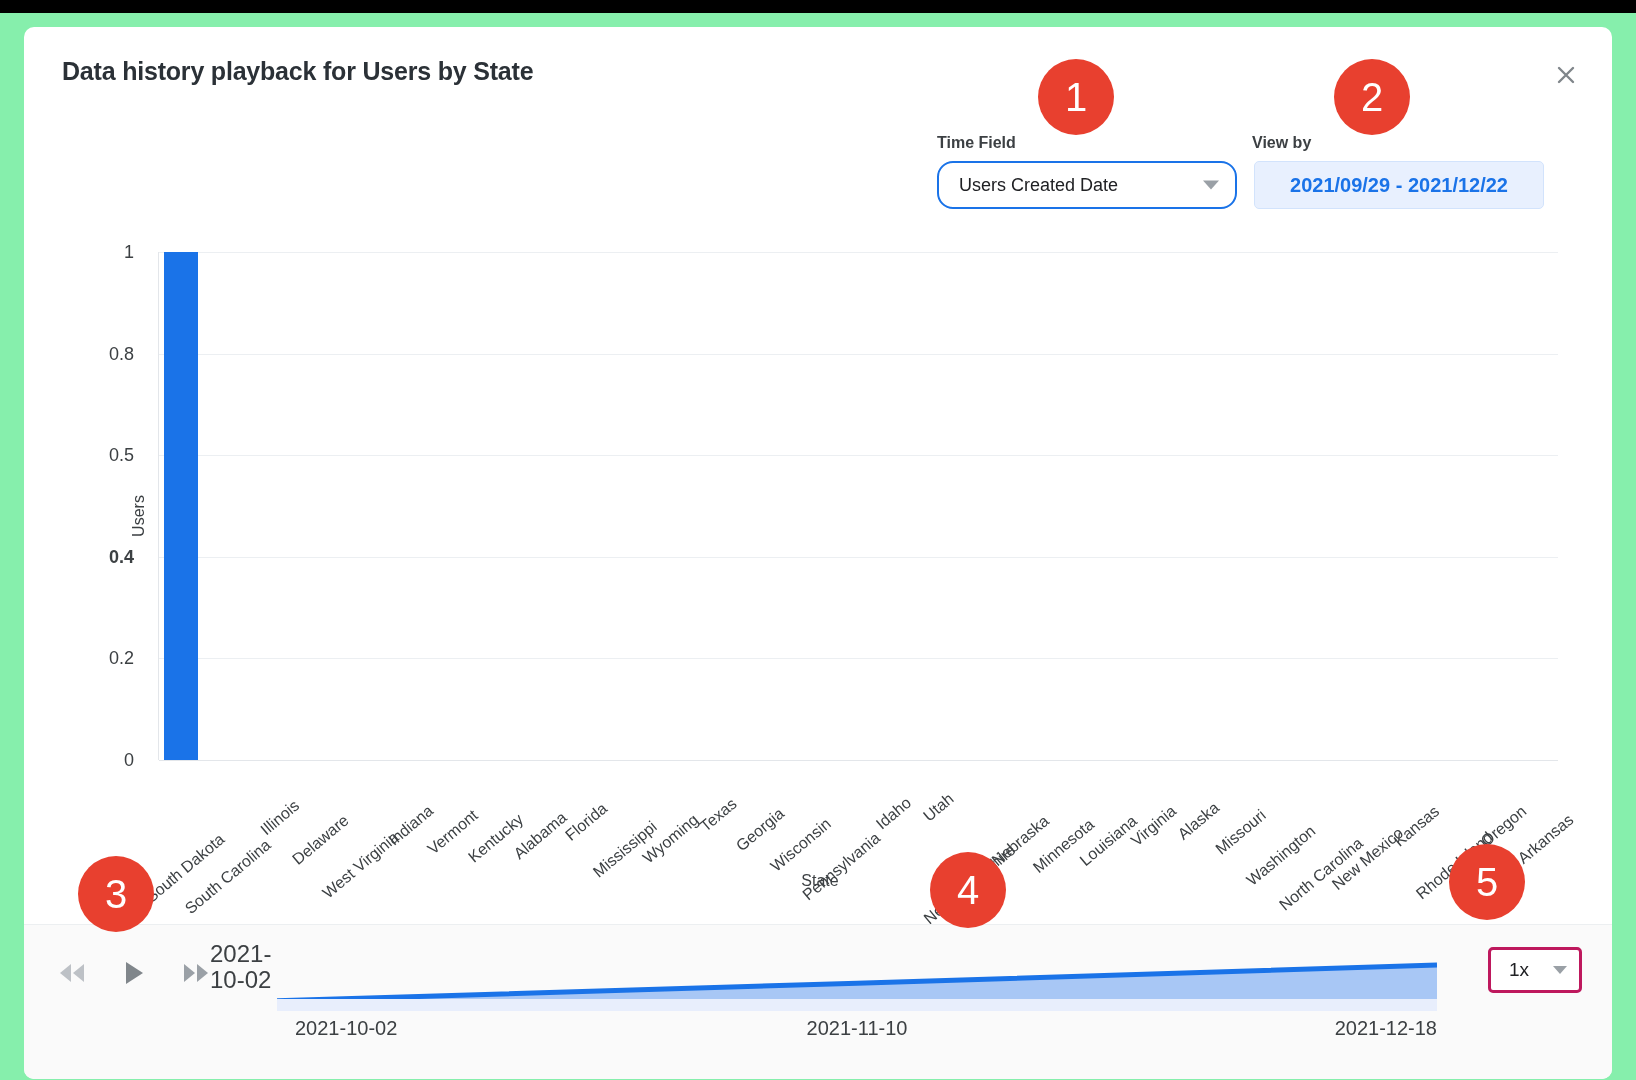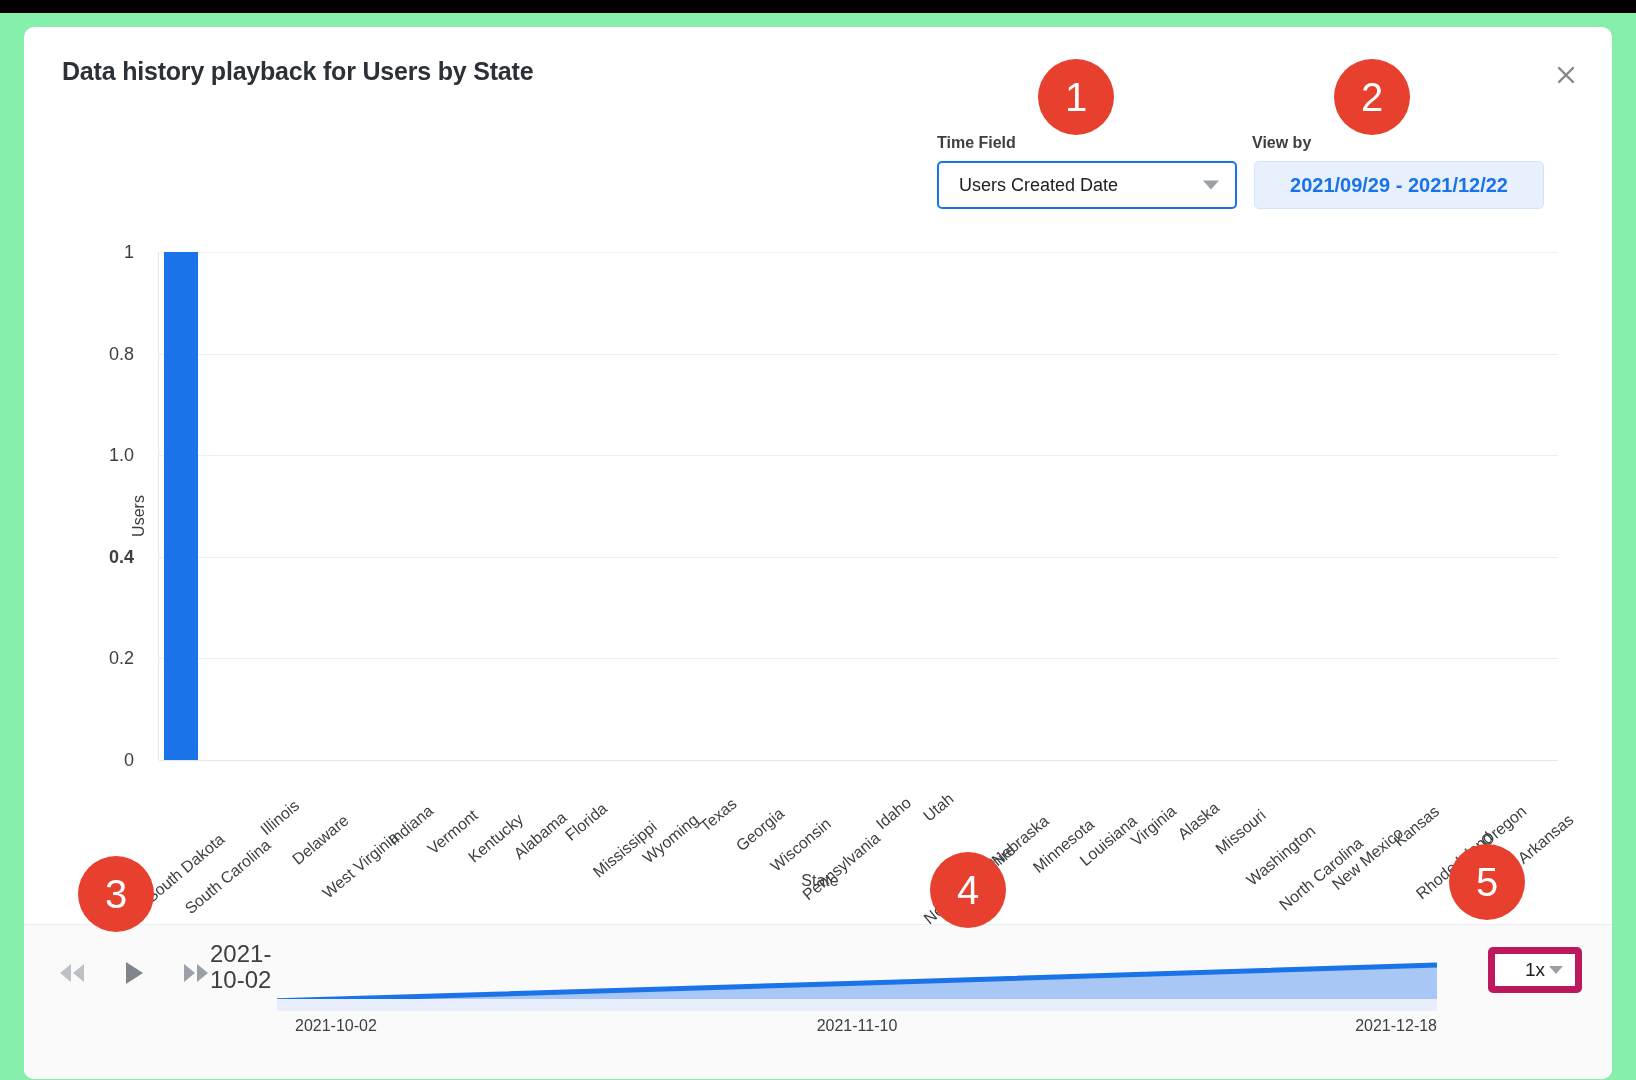--- a/index.html
+++ b/index.html
@@ -54,21 +54,21 @@
     white-space: nowrap;
   }
   #tf-label { left: 913px; top: 107px; }
   #vb-label { left: 1228px; top: 107px; }
 
   #time-field-select {
     position: absolute;
     left: 913px; top: 134px;
     width: 300px; height: 48px;
     border: 2px solid #1a73e8;
-    border-radius: 5px;
+    border-radius: 16px;
     background: #ffffff;
     display: flex; align-items: center;
     cursor: pointer;
   }
   #time-field-value {
     margin-left: 20px;
     font-size: 18px;
     color: #202124;
     white-space: nowrap;
   }
@@ -198,34 +198,33 @@
     width: 1160px; height: 80px;
   }
   #timeline svg { display:block; width:100%; height:100%; }
   #timeline-axis {
     position: absolute;
     left: 253px; top: 92px;
     width: 1160px; height: 30px;
   }
   .tl-tick {
     position: absolute;
-    font-size: 16px;
+    font-size: 20px;
     color: #3c4043;
     white-space: nowrap;
   }
   #speed-select {
     position: absolute;
     right: 30px; top: 22px;
     width: 94px; height: 46px;
-    border: 7px solid #be185d;
+    border: 3px solid #be185d;
     border-radius: 5px;
     background: #ffffff;
     display: flex; align-items: center;
     cursor: pointer;
-    padding-left: 12px;
   }
   #speed-value {
     margin-left: 18px;
     font-size: 19px;
     color: #202124;
   }
   #sp-caret {
     position: absolute; right: 12px; top: 50%;
     transform: translateY(-50%);
     width: 0; height: 0;
@@ -281,21 +280,21 @@
             <div class="gridline" style="top: 0px;"></div>
           </div>
         <div id="bars">
             <div class="bar" style="left: 4.8125px; width: 34.125px; height: 508px; background: rgb(26, 115, 232);"></div>
           </div>
         <div id="ylabel">Users</div>
         <div id="yticks">
             <div class="ytick" style="top: 508px;">0</div>
             <div class="ytick" style="top: 406.4px;">0.2</div>
             <div class="ytick" style="top: 304.8px; font-weight: bold;">0.4</div>
-            <div class="ytick" style="top: 203.2px;">1.0</div>
+            <div class="ytick" style="top: 203.2px;">0.5</div>
             <div class="ytick" style="top: 101.6px;">0.8</div>
             <div class="ytick" style="top: 0px;">1</div>
           </div>
       </div>
       <div id="xlabels">
           <div class="xtick" style="left: 35.875px; transform: rotate(-40deg) translateX(-100%);">South Dakota</div>
           <div class="xtick" style="left: 79.625px; transform: rotate(-40deg) translateX(-100%);">South Carolina</div>
           <div class="xtick" style="left: 123.375px; transform: rotate(-40deg) translateX(-100%);">Illinois</div>
           <div class="xtick" style="left: 167.125px; transform: rotate(-40deg) translateX(-100%);">Delaware</div>
           <div class="xtick" style="left: 210.875px; transform: rotate(-40deg) translateX(-100%);">West Virginia</div>

